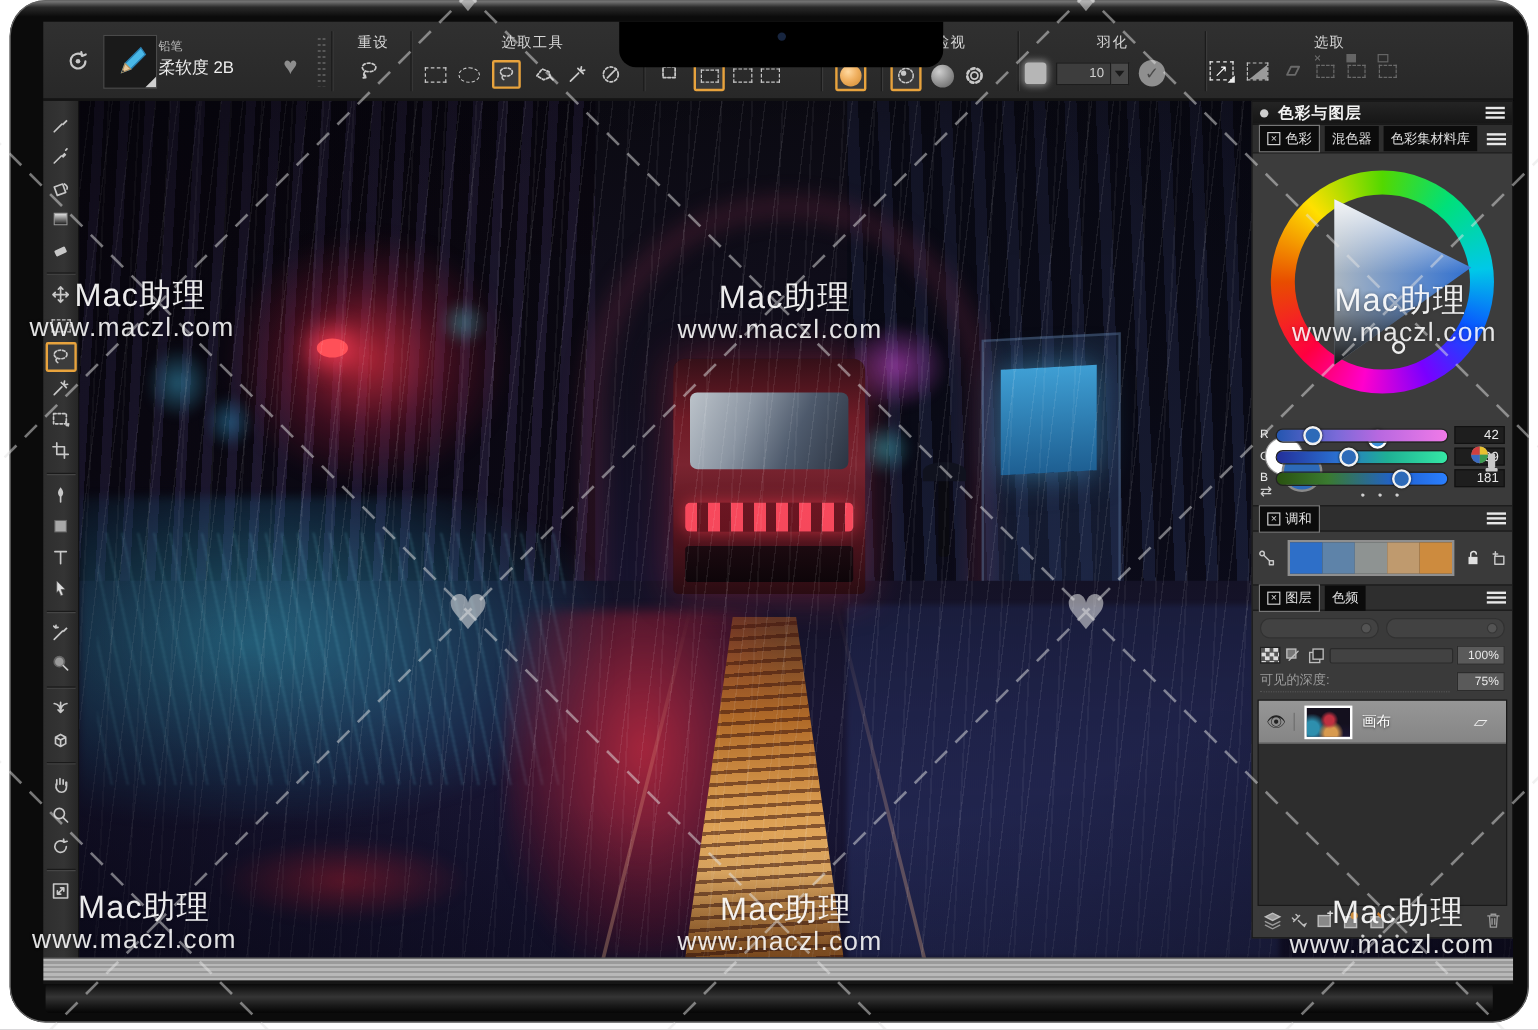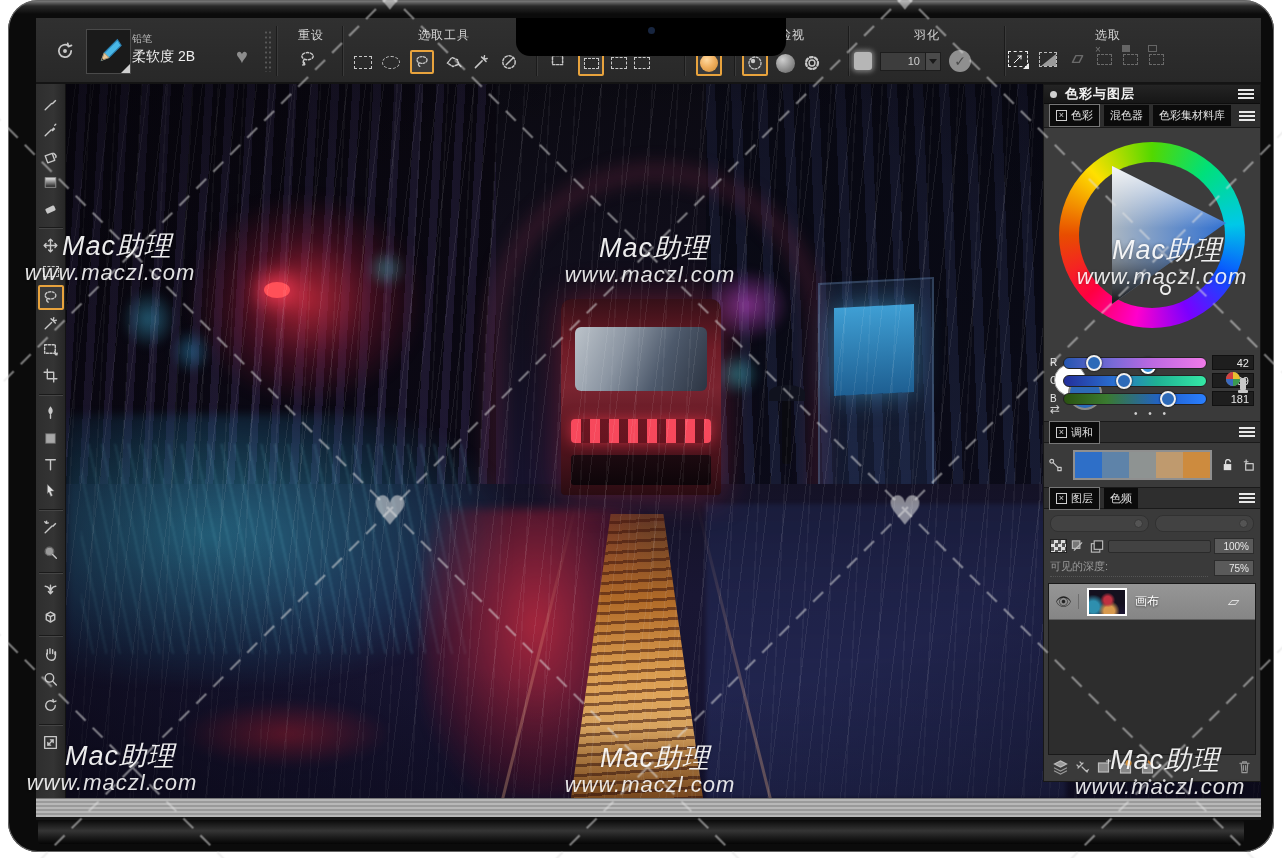--- a/index.html
+++ b/index.html
@@ -171,21 +171,21 @@
   .layer-flag { width:26px; color:#f0f0f0; font-size:13px; transform:skewX(-18deg); }
   .panel-bottom { display:flex; align-items:center; gap:5px; padding:4px 8px 0 8px; }
   .pb-spacer { flex:1; }
 
   
   .hscroll { position:absolute; left:0; bottom:3px; width:1225px; height:19px; z-index:11;
     background:repeating-linear-gradient(180deg,#b8b8b8 0 2px,#9a9a9a 2px 4px); border-top:1px solid #777; }
 
   
   .watermark { position:absolute; inset:0; z-index:80; pointer-events:none; }
-  .wm-text { position:absolute; transform:translateX(-50%); text-align:center; color:rgba(255,255,255,.92); white-space:nowrap; text-shadow:0 0 3px rgba(0,0,0,.25);font-style:italic; }
+  .wm-text { position:absolute; transform:translateX(-50%); text-align:center; color:rgba(255,255,255,.92); white-space:nowrap; text-shadow:0 0 3px rgba(0,0,0,.25); }
   .wm-brand { font-size:27px; letter-spacing:1px; }
   .wm-site { font-size:22px; letter-spacing:1px; color:rgba(255,255,255,.88); }
 
   svg.lineicon { stroke:#c8c8c8; stroke-width:1.3; fill:none; stroke-linecap:round; stroke-linejoin:round; }
   svg.grayicon { stroke:#bdbdbd; stroke-width:1.2; fill:none; stroke-linecap:round; }
 </style>
 </head>
 <body>
 
 <div class="stage">

